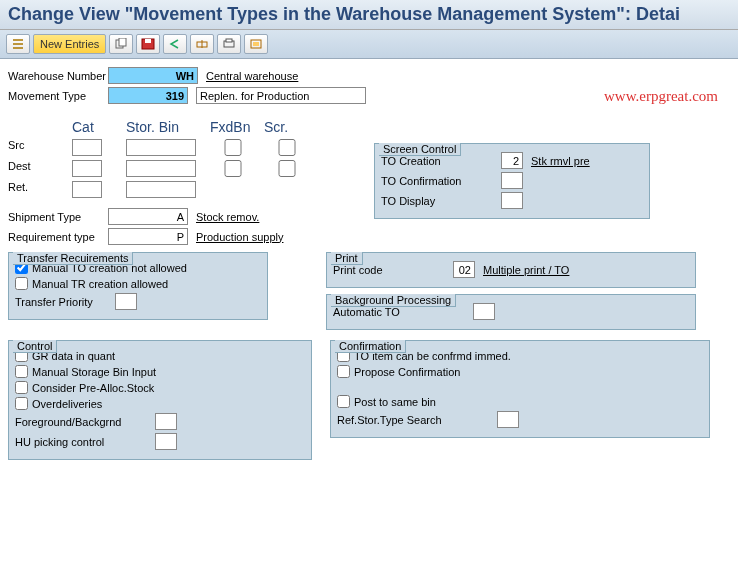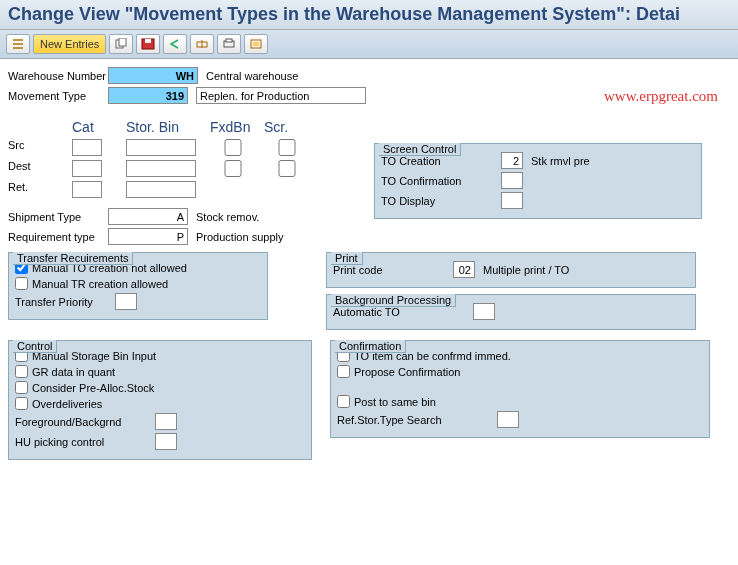--- a/index.html
+++ b/index.html
@@ -50,21 +50,21 @@
   .row { display: flex; align-items: center; margin-bottom: 3px; }
   .lbl { width: 100px; }
   .in {
     border: 1px solid #888;
     height: 17px;
     padding: 0 3px;
     font-size: 11px;
     background: #fff;
   }
   .ro { background: #7dd3fc; font-weight: bold; }
-  .desc { margin-left: 8px; }
+  .desc { margin-left: 8px; text-decoration: underline; }
   .watermark {
     position: absolute;
     top: 88px; right: 20px;
     color: #d33;
     font-size: 15px;
     font-family: serif;
   }
   .grp {
     border: 1px solid #8ab;
     background: #cddbe6;
@@ -200,21 +200,21 @@
         <span class="desc">Stock remov.</span>
       </div>
       <div class="row">
         <span class="lbl">Requirement type</span>
         <input class="in field-small" style="width: 80px; text-align: right;" value="P">
         <span class="desc">Production supply</span>
       </div>
     </div>
 
     <div class="right-col" style="padding-top:36px">
-      <div class="grp" style="width:328px">
+      <div class="grp" style="width:276px">
         <div class="grp-title">Screen Control</div>
         <div class="row">
           <span style="width:120px">TO Creation</span>
           <input class="in narrow-in" style="text-align: right;" value="2">
           <span class="desc">Stk rmvl pre</span>
         </div>
         <div class="row">
           <span style="width:120px">TO Confirmation</span>
           <input class="in narrow-in" style="">
         </div>
@@ -262,25 +262,25 @@
       </div>
     </div>
   </div>
 
   <div class="two-col" style="margin-top:4px">
     <div class="col-a">
       <div class="grp" style="width:304px">
         <div class="grp-title">Control</div>
         <div class="row">
             <input type="checkbox" class="cb" style="">
+            <span>GR data in quant</span>
+          </div>
+        <div class="row">
+            <input type="checkbox" class="cb" style="">
             <span>Manual Storage Bin Input</span>
-          </div>
-        <div class="row">
-            <input type="checkbox" class="cb" style="">
-            <span>GR data in quant</span>
           </div>
         <div class="row">
             <input type="checkbox" class="cb" style="">
             <span>Consider Pre-Alloc.Stock</span>
           </div>
         <div class="row">
             <input type="checkbox" class="cb" style="">
             <span>Overdeliveries</span>
           </div>
         <div class="row">

